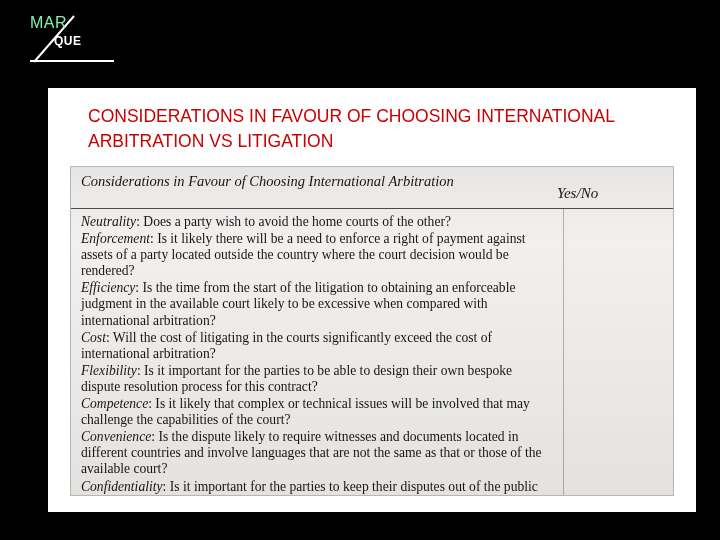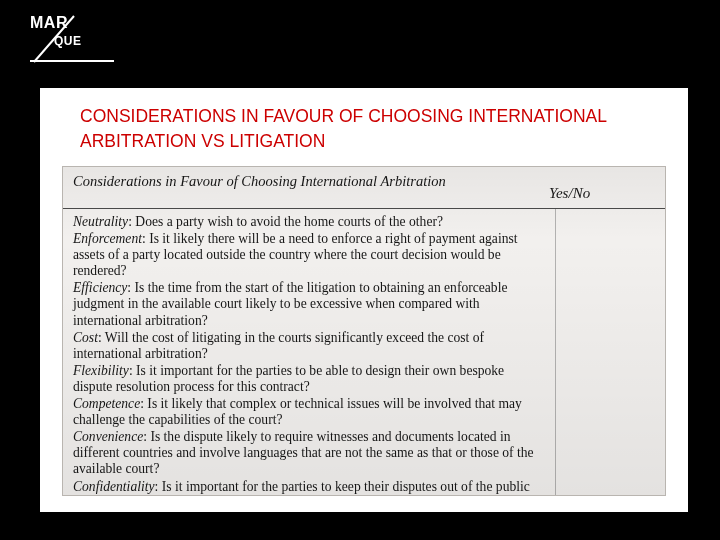--- a/index.html
+++ b/index.html
@@ -25,23 +25,23 @@
     position: absolute;
     left: 28px;
     top: 12px;
     width: 96px;
     height: 54px;
   }
   .logo-text-top {
     position: absolute;
     left: 2px;
     top: 2px;
-    color: #ffffff;
+    color: #86efac;
     font-size: 16px;
-    font-weight: bold;
+    font-weight: normal;
     letter-spacing: 0.5px;
     font-family: "Liberation Sans", sans-serif;
   }
   .logo-text-bottom {
     position: absolute;
     left: 26px;
     top: 22px;
     color: #ffffff;
     font-size: 12px;
     font-weight: bold;
@@ -60,21 +60,21 @@
     left: 2px;
     top: 48px;
     width: 84px;
     height: 2px;
     background: #ffffff;
   }
 
   
   .card {
     position: absolute;
-    left: 40px;
+    left: 48px;
     top: 88px;
     width: 648px;
     height: 424px;
     background: #ef4444;
   }
   .card-inner {
     position: absolute;
     left: 0; top: 0; right: 0; bottom: 0;
     background: #ffffff;
   }

